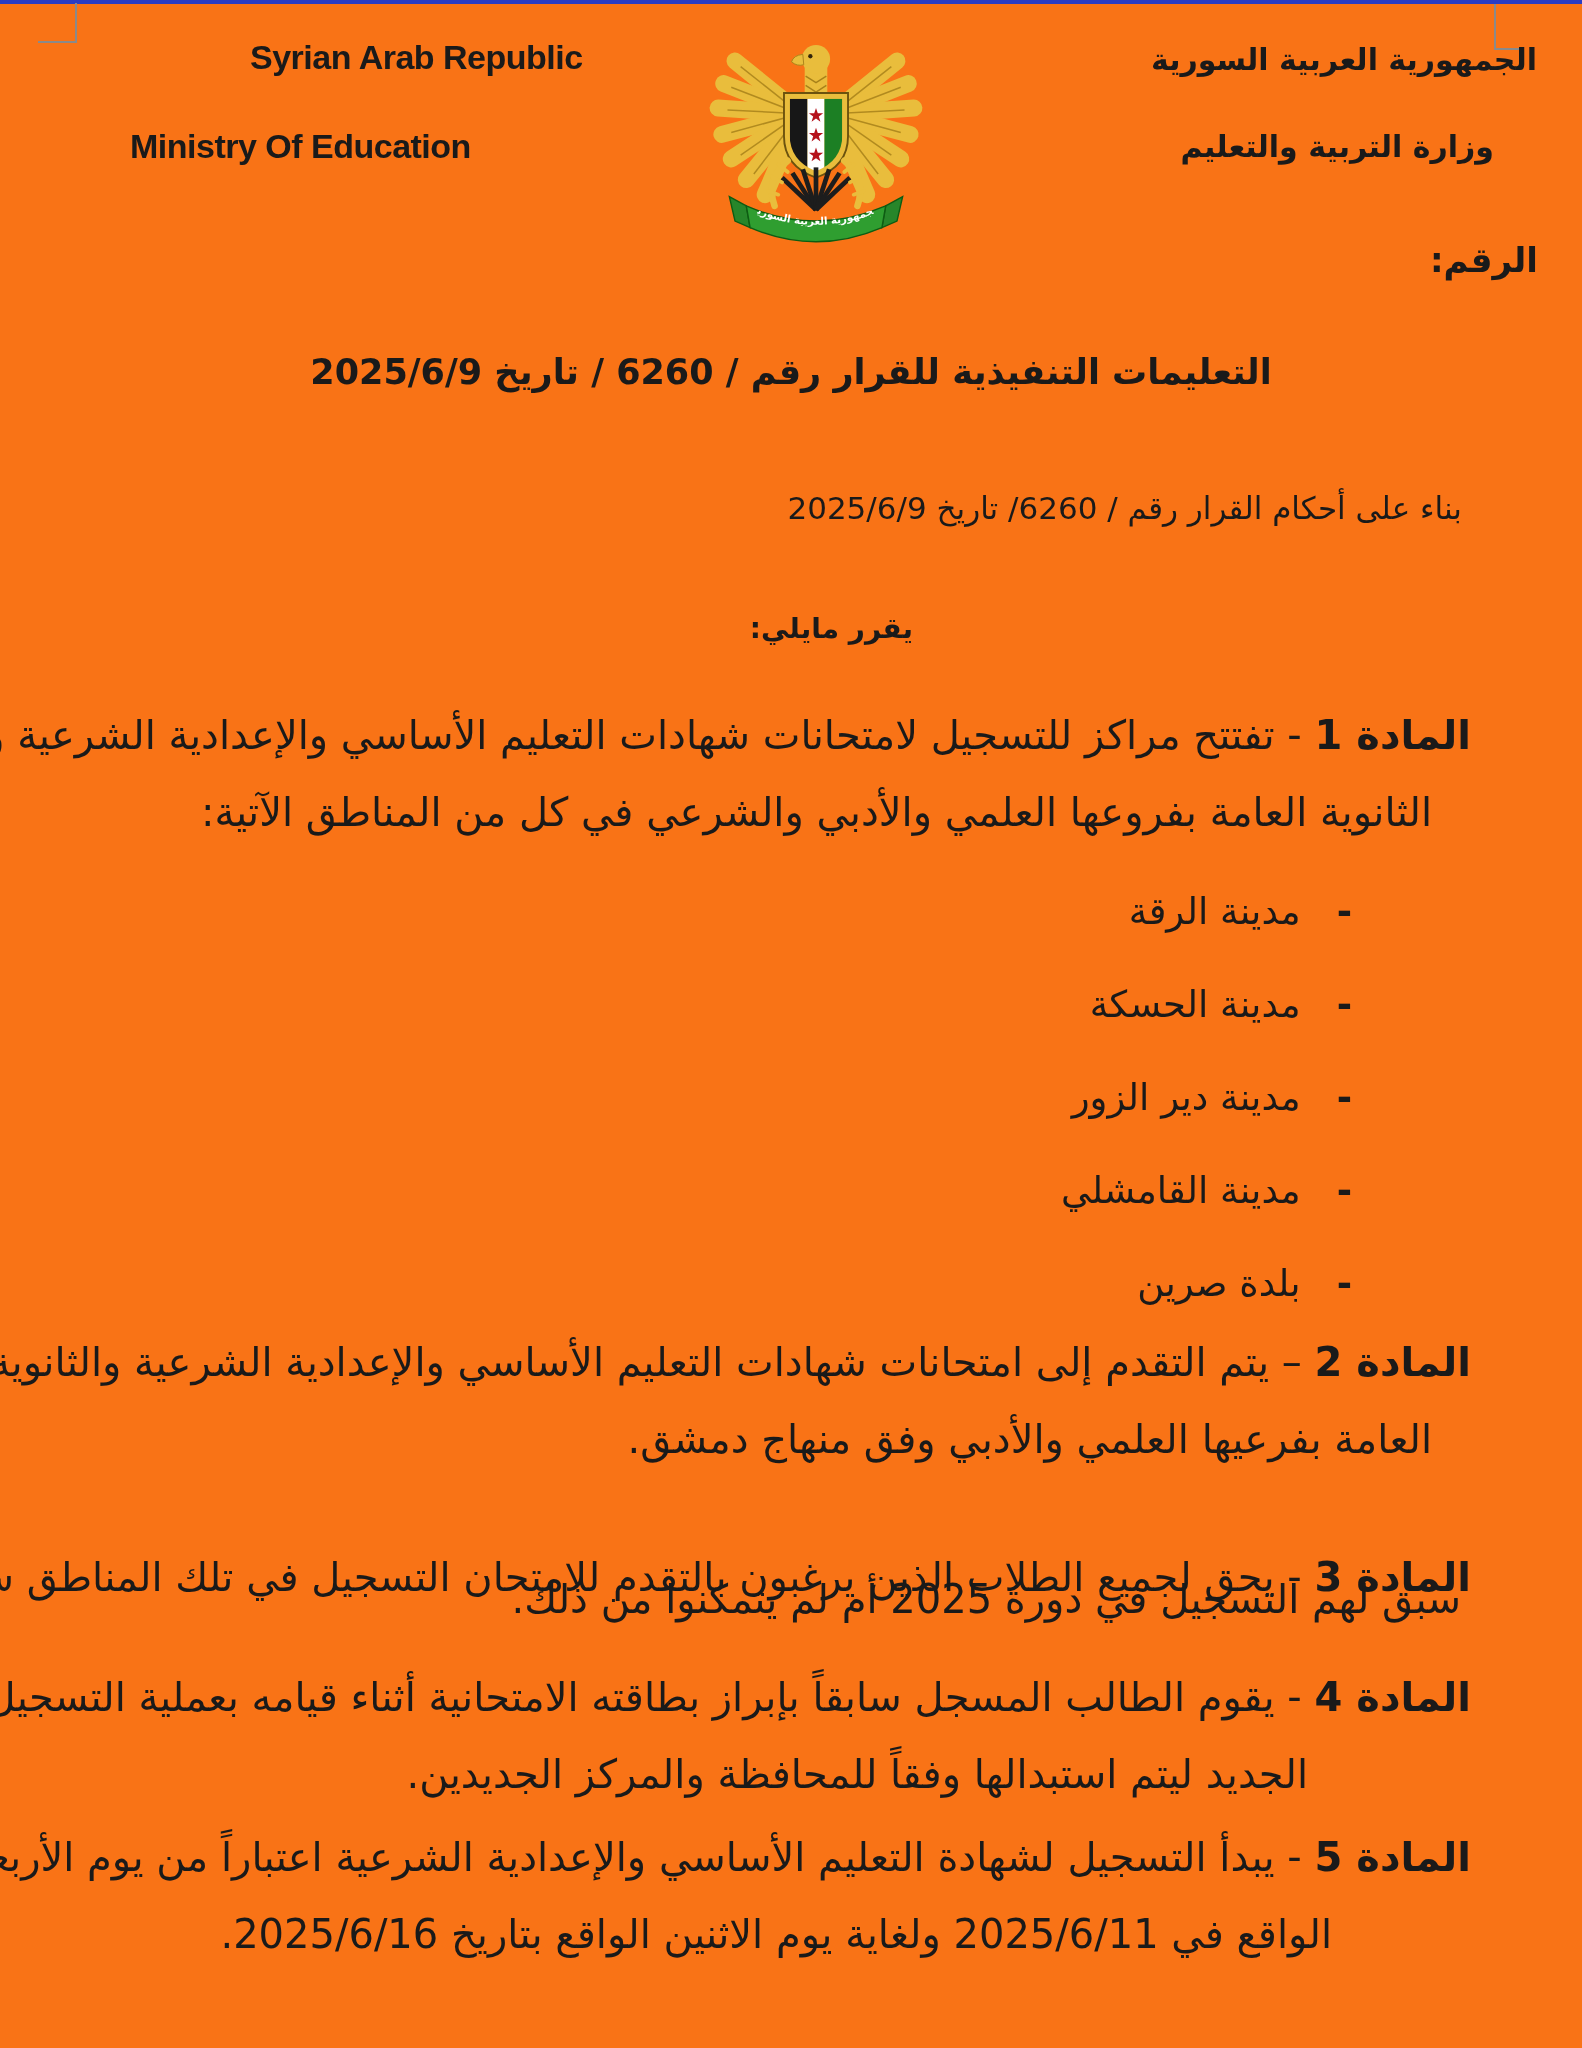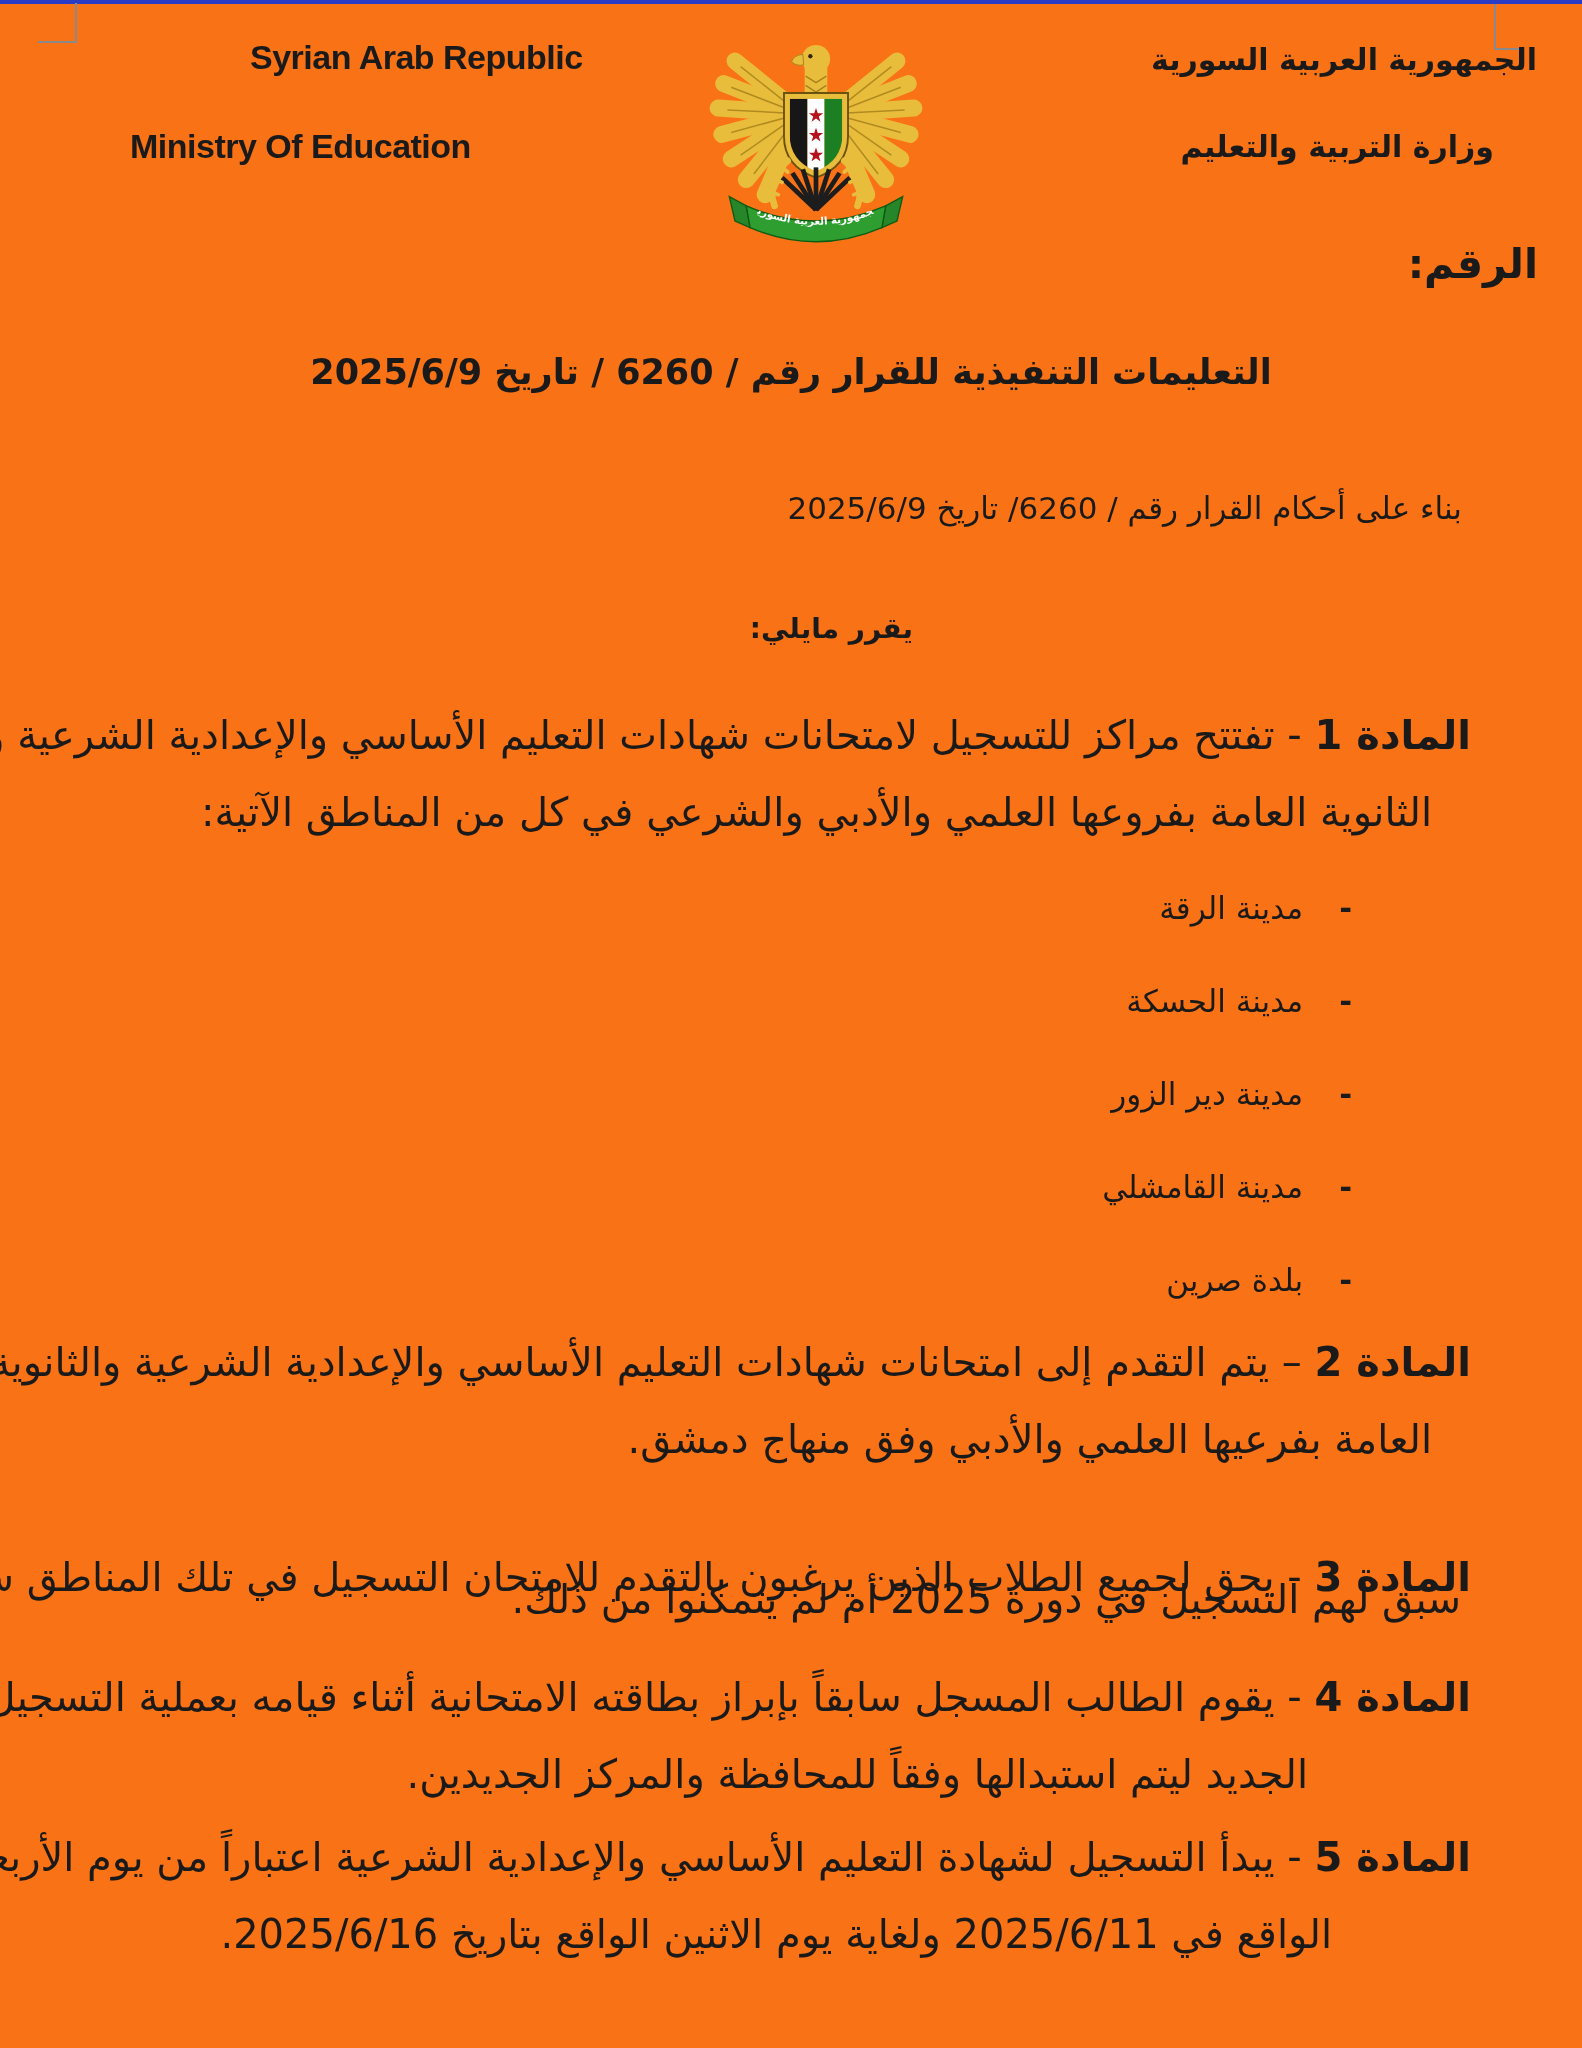--- a/index.html
+++ b/index.html
@@ -17,37 +17,37 @@
   .cropmark.tr{left:1494px;top:4px;width:28px;height:46px;border-left:2px solid #8a8a8a;border-bottom:2px solid #8a8a8a;}
 
   .en{position:absolute;font-family:"Liberation Sans","DejaVu Sans",sans-serif;font-weight:700;font-size:34px;letter-spacing:-0.5px;white-space:nowrap;}
   .en.l1{left:250px;top:38px;}
   .en.l2{left:130px;top:127px;}
 
   .ar-head{position:absolute;direction:rtl;font-weight:700;font-size:30px;white-space:nowrap;}
   .ar-head.l1{right:45px;top:42px;}
   .ar-head.l2{right:88px;top:129px;}
 
-  .raqam{position:absolute;right:44px;top:240px;direction:rtl;font-weight:700;font-size:41px;white-space:nowrap;}
+  .raqam{position:absolute;right:44px;top:240px;direction:rtl;font-weight:700;font-size:34px;white-space:nowrap;}
 
   .doc-title{position:absolute;left:0;right:0;top:352px;text-align:center;direction:rtl;font-weight:700;font-size:35px;white-space:nowrap;}
 
   .basis{position:absolute;right:120px;top:490px;direction:rtl;font-size:31px;white-space:nowrap;}
   .decides{position:absolute;right:669px;top:612px;direction:rtl;font-weight:700;font-size:28px;white-space:nowrap;}
 
   .bodyline{position:absolute;direction:rtl;font-size:40px;line-height:44px;white-space:nowrap;text-align:right;}
   .bodyline b{font-weight:700;}
   .r0{right:111px;}
   .m1l1{top:713px;} .m1l2{top:790px;right:150px;}
   .m2l1{top:1340px;} .m2l2{top:1417px;right:150px;}
   .m3l1{top:1507px;margin-top:48px;} .m3l2{top:1577px;right:121px;}
   .m4l1{top:1675px;} .m4l2{top:1752px;right:274px;}
   .m5l1{top:1835px;} .m5l2{top:1912px;right:250px;}
 
-  .city{position:absolute;right:230px;direction:rtl;font-size:31px;white-space:nowrap;}
+  .city{position:absolute;right:230px;direction:rtl;font-size:37px;white-space:nowrap;}
   .city .dash{display:inline-block;margin-left:36px;font-weight:700;}
   .c1{top:890px;} .c2{top:983px;} .c3{top:1076px;} .c4{top:1169px;} .c5{top:1262px;}
 
   .emblem{position:absolute;left:703px;top:30px;width:226px;height:222px;}
 </style>
 </head>
 <body>
 
 <div class="page">
 

